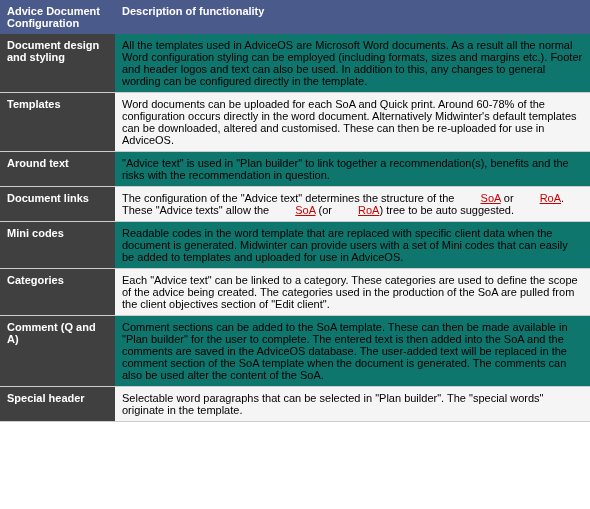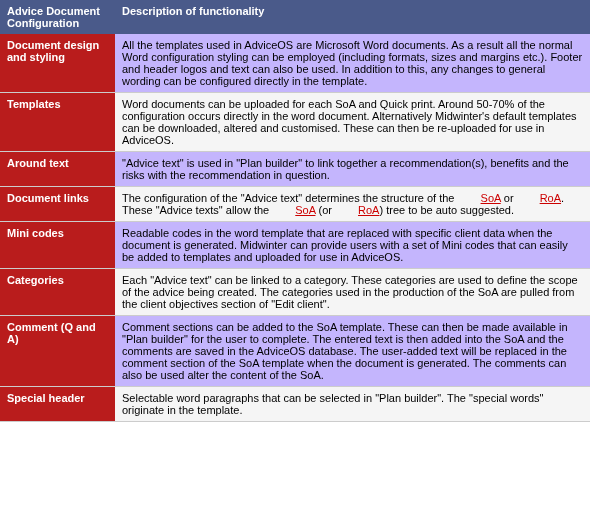--- a/index.html
+++ b/index.html
@@ -25,27 +25,27 @@
     th:first-child {
       width: 115px;
     }
     td {
       padding: 5px 7px;
       vertical-align: top;
       font-size: 11px;
       border-bottom: 1px solid #ccc;
     }
     tr td:first-child {
-      background-color: #b91c1c;
+      background-color: #404040;
       color: #fff;
       font-weight: bold;
       width: 115px;
     }
     tr td:last-child {
-      background-color: #c4b5fd;
+      background-color: #0f766e;
       color: #000;
     }
     tr:nth-child(even) td:last-child {
       background-color: #f5f5f5;
     }
     .underline {
       text-decoration: underline;
     }
     .red-text {
       color: #cc0000;
@@ -62,21 +62,21 @@
       <th>Description of functionality</th>
     </tr>
   </thead>
   <tbody>
     <tr>
       <td>Document design and styling</td>
       <td>All the templates used in AdviceOS are Microsoft Word documents. As a result all the normal Word configuration styling can be employed (including formats, sizes and margins etc.). Footer and header logos and text can also be used. In addition to this, any changes to general wording can be configured directly in the template.</td>
     </tr>
     <tr>
       <td>Templates</td>
-      <td>Word documents can be uploaded for each SoA and Quick print. Around 50-70% of the configuration occurs directly in the word document. Alternatively Midwinter's default templates can be downloaded, altered and customised. These can then be re-uploaded for use in AdviceOS.</td>
+      <td>Word documents can be uploaded for each SoA and Quick print. Around 60-78% of the configuration occurs directly in the word document. Alternatively Midwinter's default templates can be downloaded, altered and customised. These can then be re-uploaded for use in AdviceOS.</td>
     </tr>
     <tr>
       <td>Around text</td>
       <td>"Advice text" is used in "Plan builder" to link together a recommendation(s), benefits and the risks with the recommendation in question.</td>
     </tr>
     <tr>
       <td>Document links</td>
       <td>
         The configuration of the "Advice text" determines the structure of the <span class="underline red-text">SoA</span> or <span class="underline red-text">RoA</span>. These "Advice texts" allow the <span class="underline red-text">SoA</span> (or <span class="underline red-text">RoA</span>) tree to be auto suggested.
       </td>

